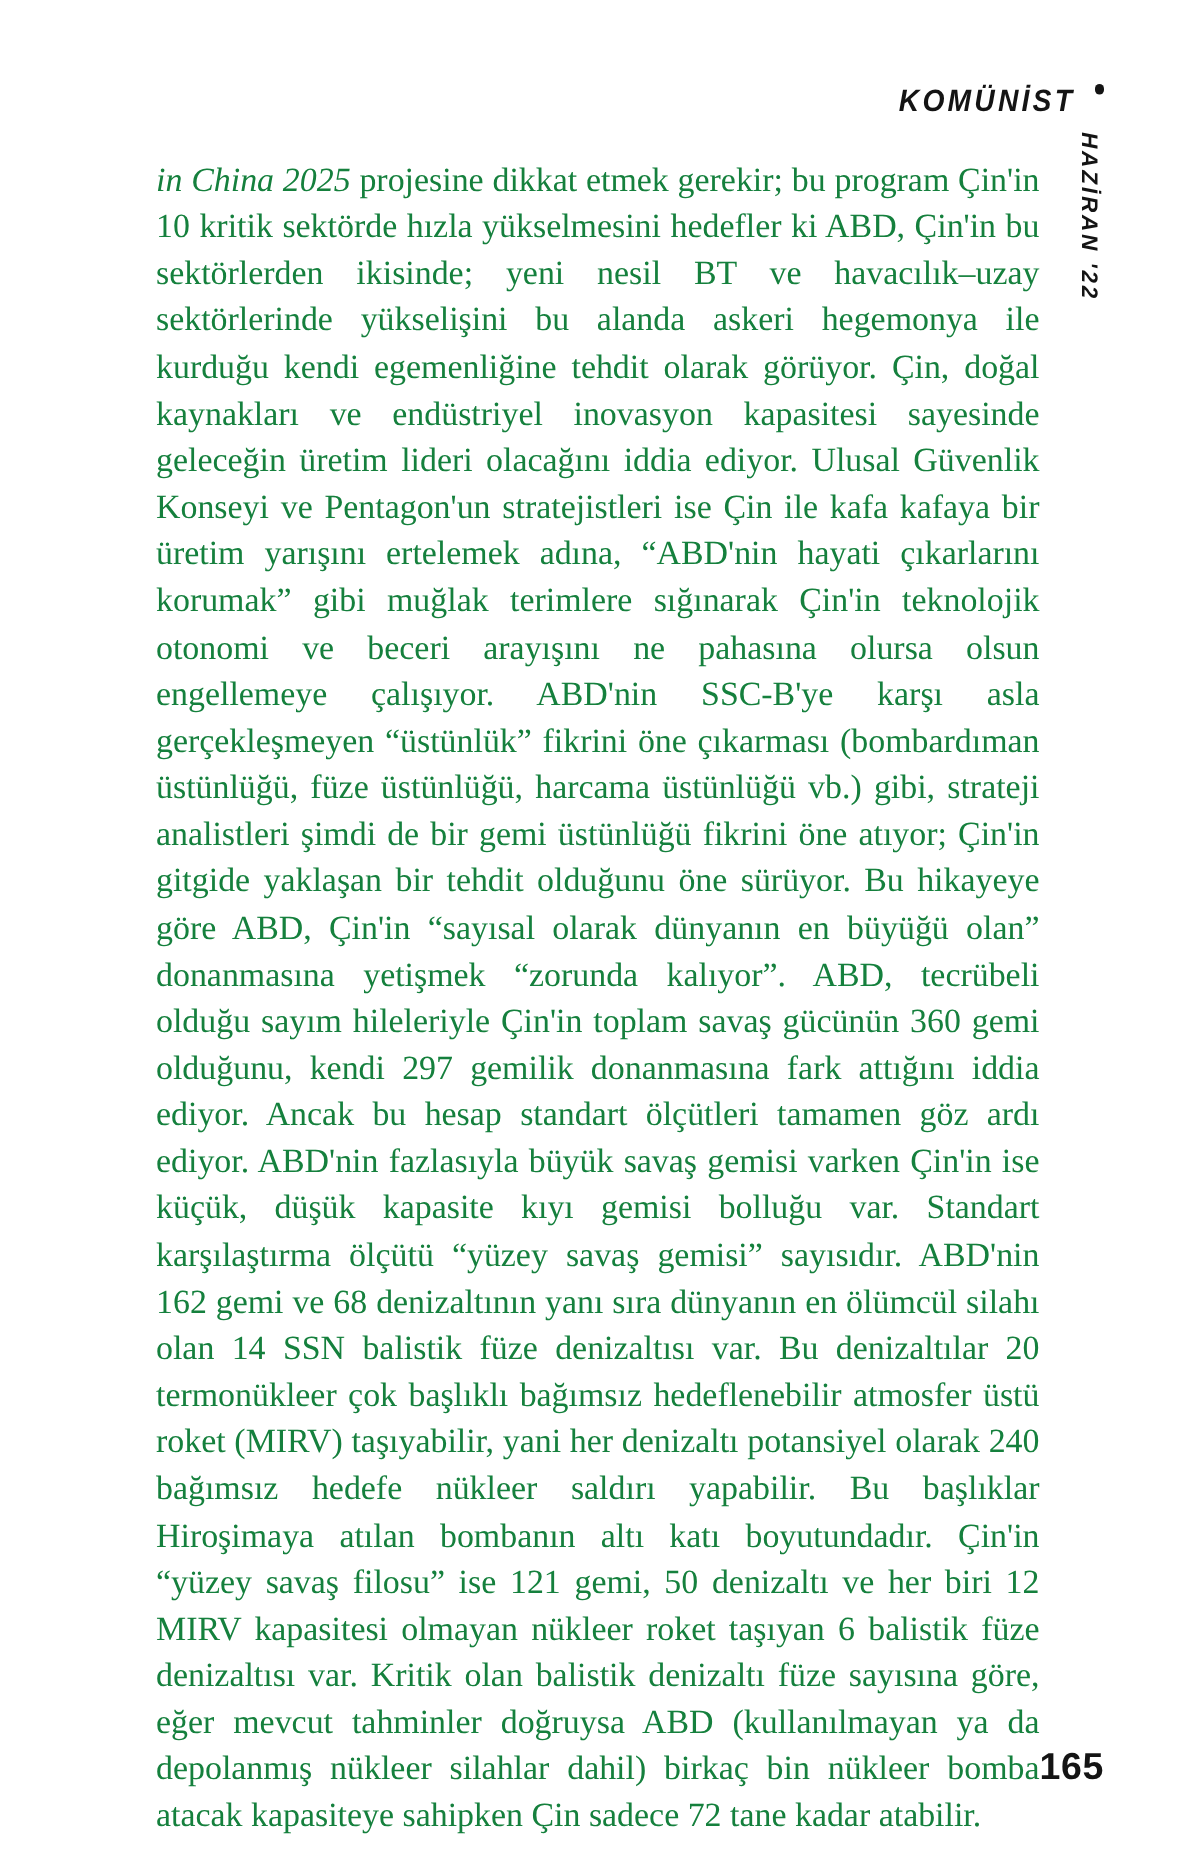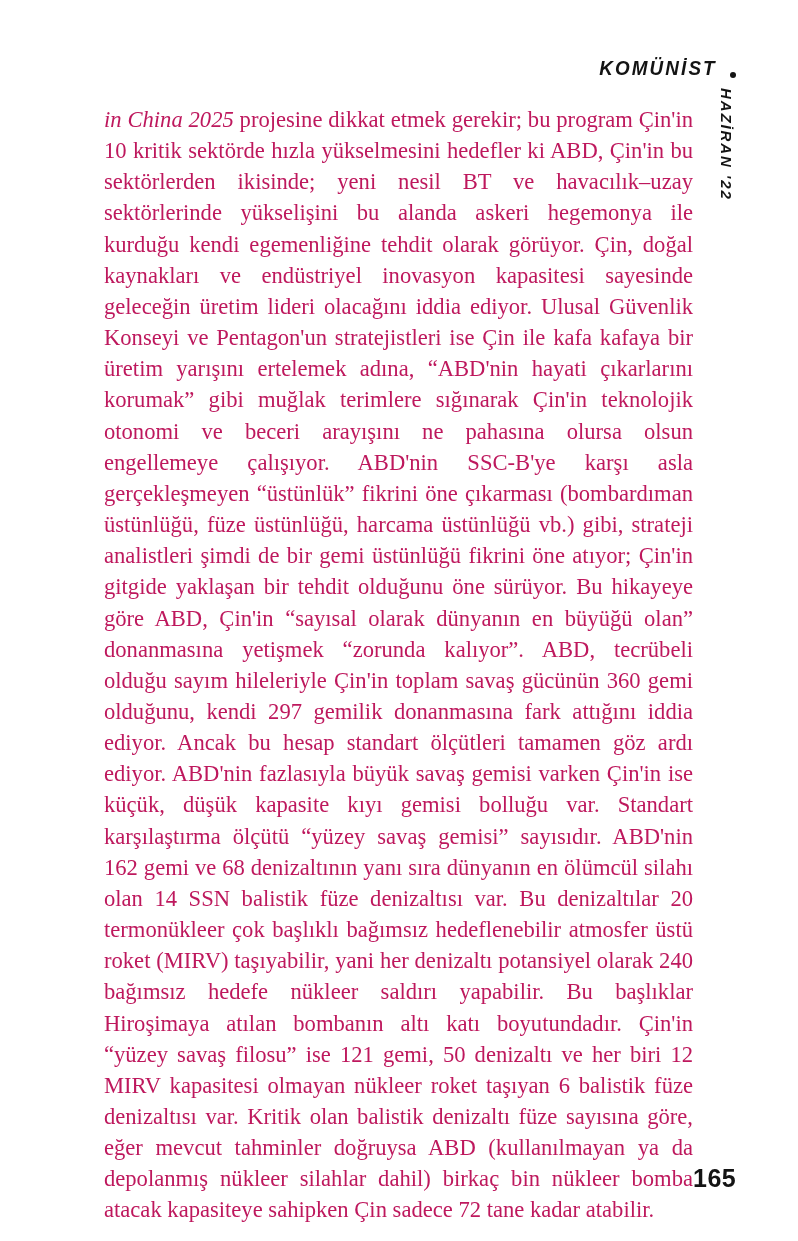--- a/index.html
+++ b/index.html
@@ -17,21 +17,21 @@
     font-family: "Liberation Serif", "DejaVu Serif", serif;
     color: #1a1a1a;
   }
 
   
   .running-head {
     position: absolute;
     top: 56px;
     right: 62px;
     display: flex;
-    align-items: flex-end;
+    align-items: flex-start;
     gap: 13px;
     white-space: nowrap;
   }
 
   .publication-title {
     font-family: "Liberation Sans", "DejaVu Sans", sans-serif;
     font-weight: bold;
     font-style: italic;
     font-size: 20.5px;
     letter-spacing: 2.3px;
@@ -77,21 +77,21 @@
   .body-text {
     position: absolute;
     left: 104px;
     top: 104px;
     width: 589px;
     font-size: 22.6px;
     line-height: 31.15px;
     text-align: justify;
     text-justify: inter-word;
     hyphens: manual;
-    color: #be185d;
+    color: #15803d;
   }
 
   .body-text .lead-italic {
     font-style: italic;
   }
 
   
   .folio {
     position: absolute;
     right: 62px;

